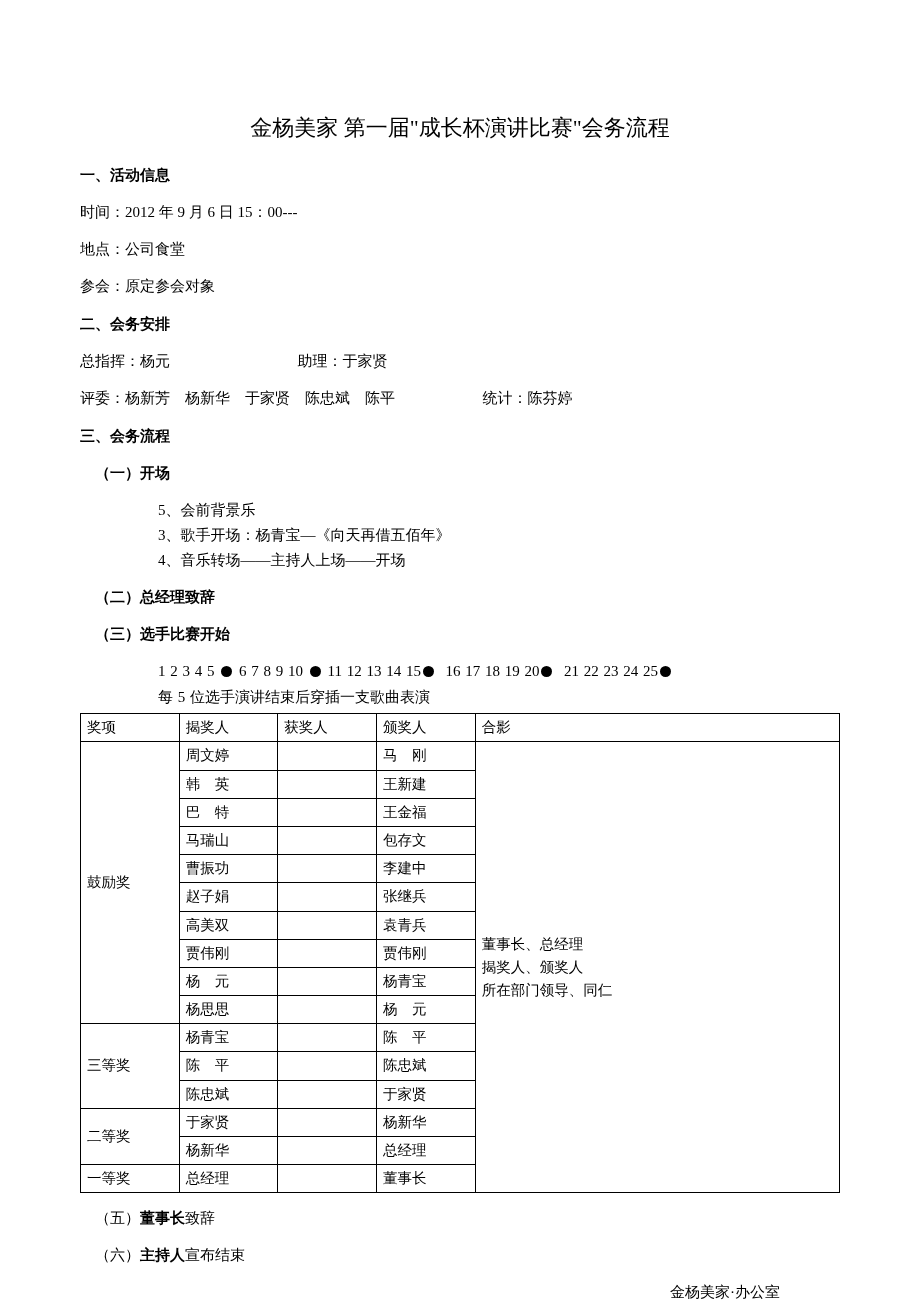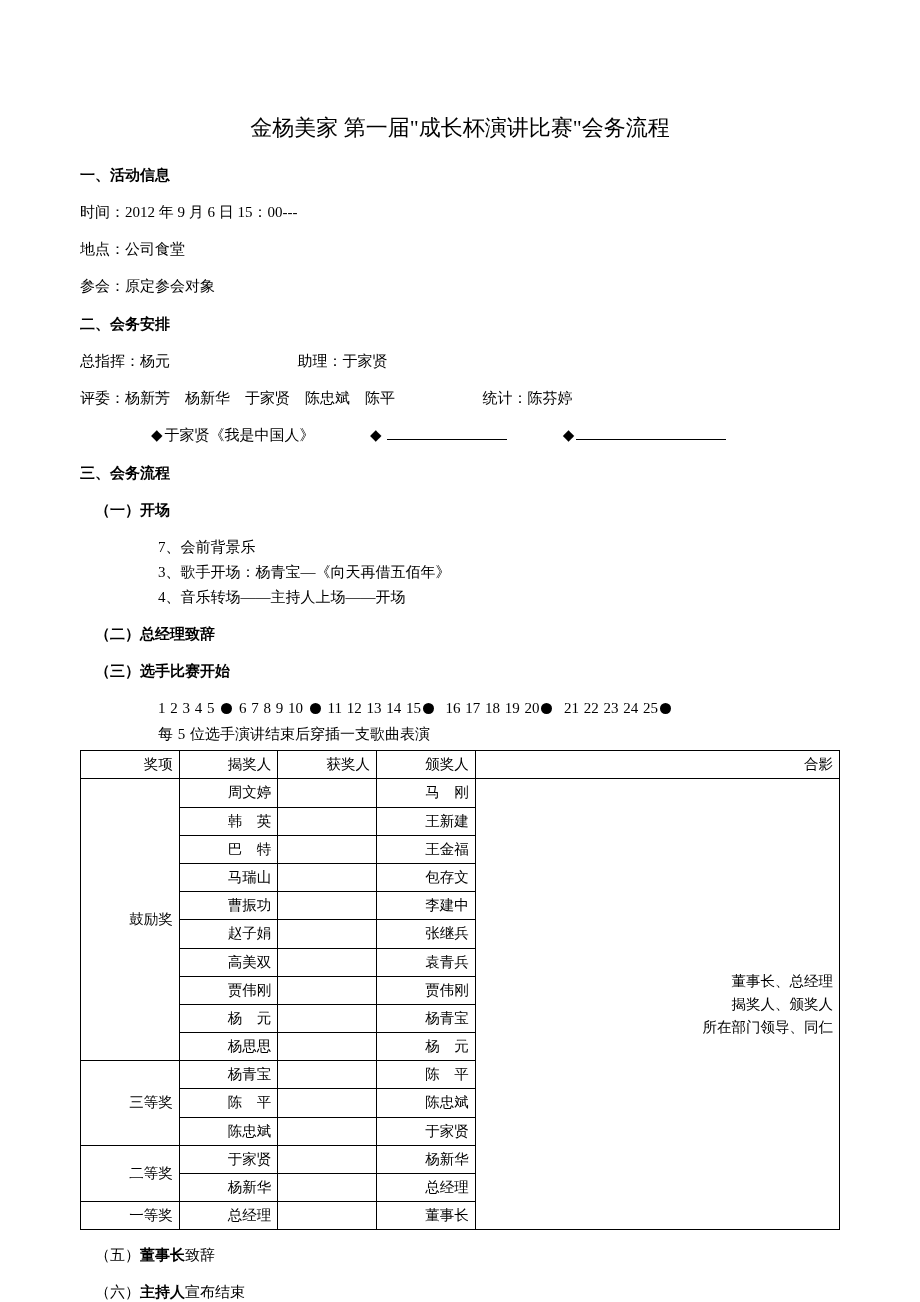--- a/index.html
+++ b/index.html
@@ -61,21 +61,21 @@
   }
   table.award {
     border-collapse: collapse;
     width: 100%;
     margin-top: 4px;
     font-size: 14.5px;
   }
   table.award th, table.award td {
     border: 1px solid #000;
     padding: 2px 6px;
-    text-align: right;
+    text-align: left;
     height: 22px;
   }
   table.award th { font-weight: normal; }
   td.left { text-align: left; padding-left: 10px;}
   .sig {
     margin-top: 10px;
     text-align: right;
     padding-right: 60px;
     font-family: "SimSun", serif;
   }
@@ -104,33 +104,26 @@
   <div class="line">
     <span>总指挥：</span><span>杨元</span>
     <span style="display:inline-block;width:120px;"></span>
     <span>助理：</span><span>于家贤</span>
   </div>
   <div class="line">
     <span>评委：</span><span>杨新芳　杨新华　于家贤　陈忠斌　陈平</span>
     <span style="display:inline-block;width:80px;"></span>
     <span>统计：</span><span>陈芬婷</span>
   </div>
-  <div class="line" style="padding-left:4.2em;">
-    <span class="diamond"></span><span>于家贤《我是中国人》</span>
-    <span style="display:inline-block;width:40px;"></span>
-    <span class="diamond"></span> <span class="blank wide"></span>
-    <span style="display:inline-block;width:40px;"></span>
-    <span class="diamond"></span><span class="blank wider"></span>
-  </div>
 
   <div class="section-head">三、会务流程</div>
 
   <div class="line para-indent" style="font-weight:bold;">（一）开场</div>
   <ol class="num-list">
-    <li>7、会前背景乐</li>
+    <li>5、会前背景乐</li>
     <li>3、歌手开场：杨青宝—《向天再借五佰年》</li>
     <li>4、音乐转场——主持人上场——开场</li>
   </ol>
 
   <div class="line para-indent" style="font-weight:bold;">（二）总经理致辞</div>
   <div class="line para-indent" style="font-weight:bold;">（三）选手比赛开始</div>
   <div class="seq">
     <span>1 2 3 4 5</span>&nbsp;<span class="dot"></span>
     <span>6 7 8 9 10</span>&nbsp;<span class="dot"></span>
     <span>11 12 13 14 15</span><span class="dot"></span>&nbsp;

